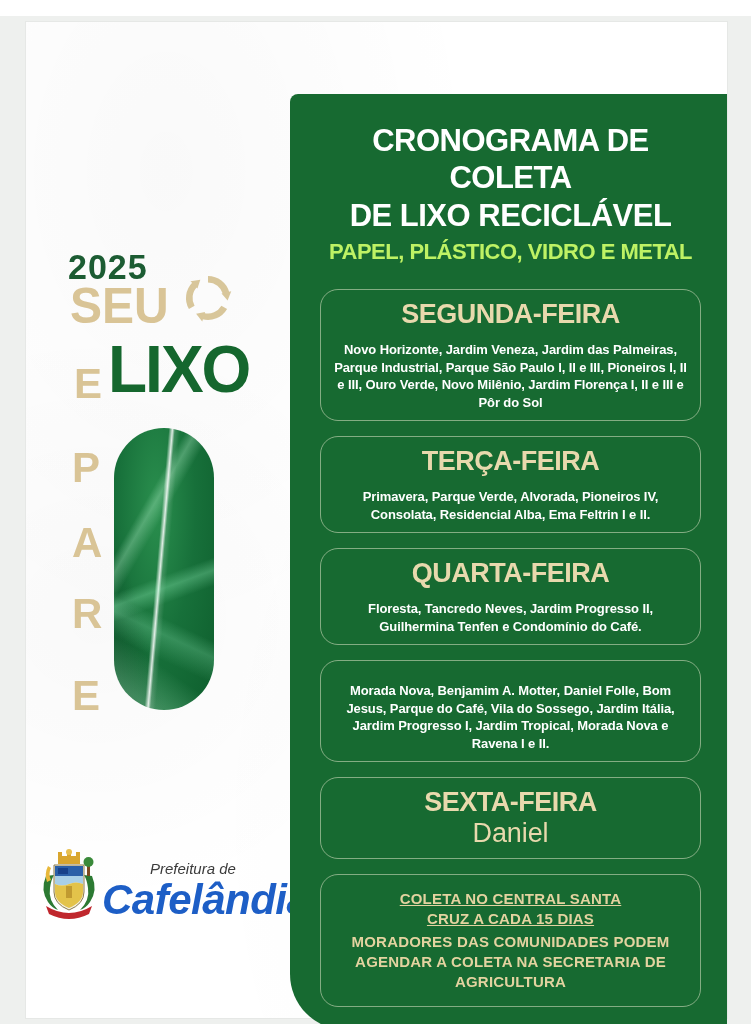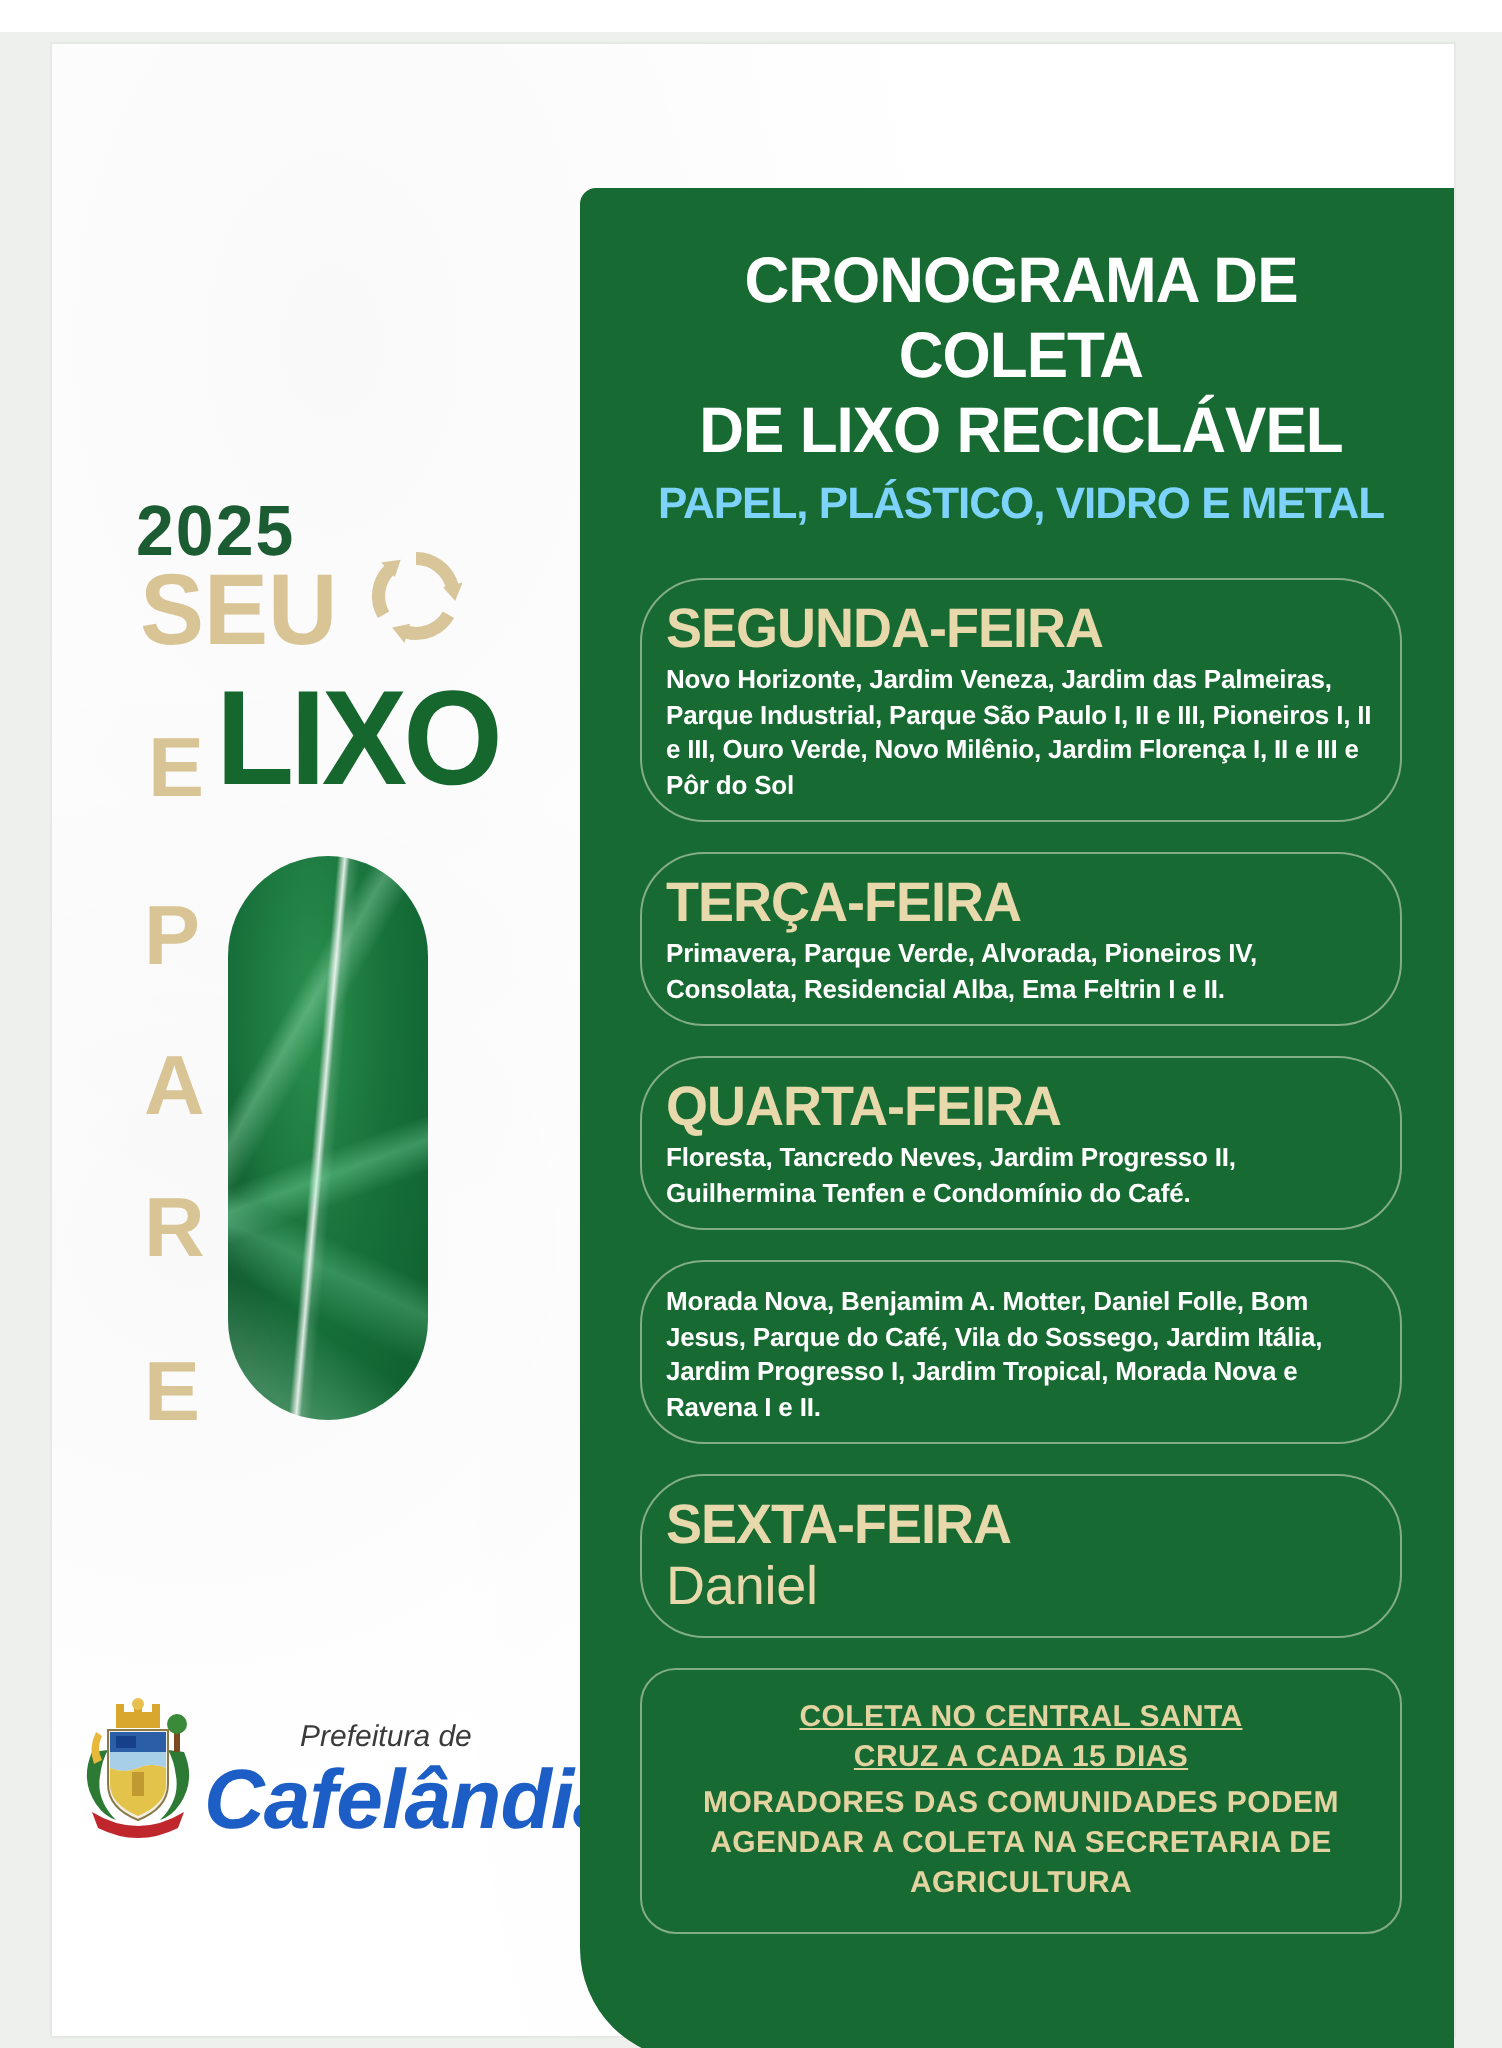--- a/index.html
+++ b/index.html
@@ -53,34 +53,34 @@
   .panel{
     position:absolute;left:264px;top:72px;width:437px;height:936px;
     background:#176a31;border-radius:8px 0 0 56px;
     box-sizing:border-box;padding:30px 26px 0 30px;color:#fff;
   }
   .panel-title{
     text-align:center;font-size:31px;font-weight:bold;line-height:36px;
     color:#ffffff;letter-spacing:-0.5px;transform:scaleY(1.04);
   }
   .panel-subtitle{
-    text-align:center;font-size:22px;font-weight:bold;color:#7dd3fc;
+    text-align:center;font-size:22px;font-weight:bold;color:#bef264;
     margin-top:7px;letter-spacing:-0.5px;
   }
   .cards{margin-top:24px;display:flex;flex-direction:column;gap:15px;}
   .card{
-    border:1.5px solid rgba(240,240,214,0.5);border-radius:32px;
-    padding:9px 12px;text-align:left;box-sizing:border-box;
+    border:1.5px solid rgba(240,240,214,0.5);border-radius:18px;
+    padding:9px 12px;text-align:center;box-sizing:border-box;
   }
   .card-day{
     font-size:27px;font-weight:bold;color:#e8d9ad;letter-spacing:-0.5px;
     line-height:30px;transform:scaleY(1.03);
   }
   .card-areas{
-    margin-top:2px;font-size:13px;font-weight:bold;color:#ffffff;
+    margin-top:12px;font-size:13px;font-weight:bold;color:#ffffff;
     line-height:17.5px;letter-spacing:-0.1px;
   }
   .card-areas.centro{font-size:27px;font-weight:normal;color:#e8d9ad;line-height:32px;margin-top:0;}
   .note-box{
     border:1.5px solid rgba(240,240,214,0.5);border-radius:18px;
     padding:14px 10px;text-align:center;box-sizing:border-box;
   }
   .note1,.note2{font-size:15px;font-weight:bold;color:#e3d3a0;line-height:20px;letter-spacing:0.2px;}
   .note1{max-width:250px;margin:0 auto;text-decoration:underline;}
   .note2{margin-top:3px;}

